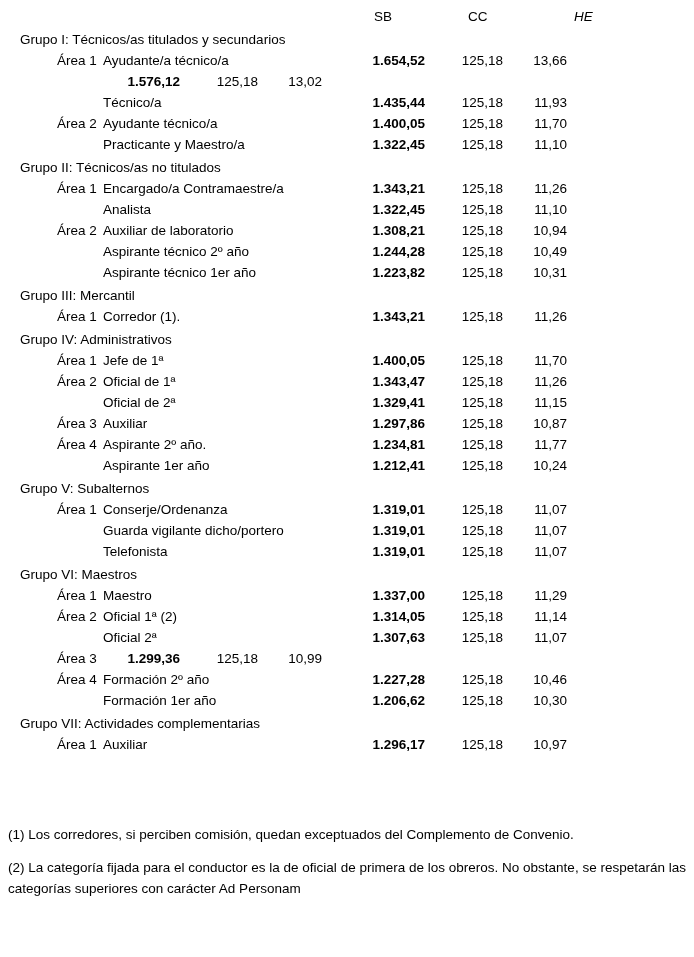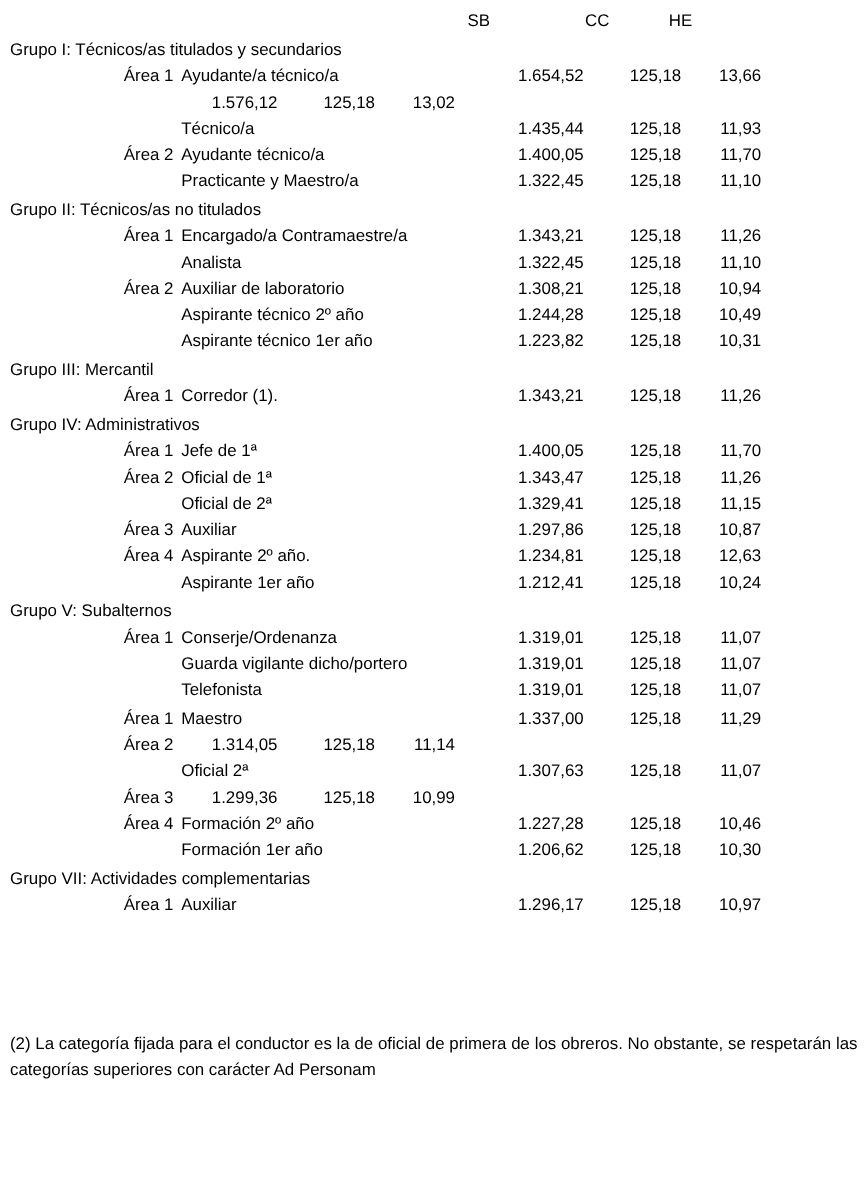--- a/index.html
+++ b/index.html
@@ -29,47 +29,46 @@
   }
   .colh {
     position: absolute;
     top: 6px;
     height: 21px;
     line-height: 21px;
     white-space: nowrap;
   }
   .colh.sb { left: 374px; }
   .colh.cc { left: 468px; }
-  .colh.he { left: 535px; }
+  .colh.he { left: 574px; font-style: italic; }
   
   .group { margin-top: 2px; }
   .group-title {
     height: 21px;
     line-height: 21px;
-    padding-left: 8px;
+    padding-left: 20px;
     white-space: nowrap;
   }
   .row {
     display: flex;
     height: 21px;
     line-height: 21px;
-    padding-left: 42px;
   }
   .cell { white-space: nowrap; overflow: visible; }
   .cell.area {
     margin-left: 57px;
     width: 46px;
     flex: 0 0 46px;
   }
   .cell.category {
     width: 245px;
     flex: 0 0 245px;
   }
   .cell.num { text-align: right; }
-  .cell.sb-val { width: 77px; flex: 0 0 77px; }
+  .cell.sb-val { width: 77px; flex: 0 0 77px; font-weight: bold; }
   .cell.cc-val { width: 78px; flex: 0 0 78px; }
   .cell.he-val { width: 64px; flex: 0 0 64px; }
   
   .footnotes {
     position: absolute;
     top: 824px;
     left: 8px;
     width: 678px;
   }
   .footnotes p {
@@ -203,21 +202,21 @@
           <span class="cell category">Auxiliar</span>
           <span class="cell num sb-val">1.297,86</span>
           <span class="cell num cc-val">125,18</span>
           <span class="cell num he-val">10,87</span>
         </div>
         <div class="row">
           <span class="cell area">Área 4</span>
           <span class="cell category">Aspirante 2º año.</span>
           <span class="cell num sb-val">1.234,81</span>
           <span class="cell num cc-val">125,18</span>
-          <span class="cell num he-val">12,63</span>
+          <span class="cell num he-val">11,77</span>
         </div>
         <div class="row">
           <span class="cell area"></span>
           <span class="cell category">Aspirante 1er año</span>
           <span class="cell num sb-val">1.212,41</span>
           <span class="cell num cc-val">125,18</span>
           <span class="cell num he-val">10,24</span>
         </div>
       </div>
       <div class="group">
@@ -238,29 +237,31 @@
         </div>
         <div class="row">
           <span class="cell area"></span>
           <span class="cell category">Telefonista</span>
           <span class="cell num sb-val">1.319,01</span>
           <span class="cell num cc-val">125,18</span>
           <span class="cell num he-val">11,07</span>
         </div>
       </div>
       <div class="group">
+        <div class="group-title">Grupo VI: Maestros</div>
         <div class="row">
           <span class="cell area">Área 1</span>
           <span class="cell category">Maestro</span>
           <span class="cell num sb-val">1.337,00</span>
           <span class="cell num cc-val">125,18</span>
           <span class="cell num he-val">11,29</span>
         </div>
         <div class="row">
           <span class="cell area">Área 2</span>
+          <span class="cell category">Oficial 1ª (2)</span>
           <span class="cell num sb-val">1.314,05</span>
           <span class="cell num cc-val">125,18</span>
           <span class="cell num he-val">11,14</span>
         </div>
         <div class="row">
           <span class="cell area"></span>
           <span class="cell category">Oficial 2ª</span>
           <span class="cell num sb-val">1.307,63</span>
           <span class="cell num cc-val">125,18</span>
           <span class="cell num he-val">11,07</span>
@@ -292,16 +293,17 @@
           <span class="cell area">Área 1</span>
           <span class="cell category">Auxiliar</span>
           <span class="cell num sb-val">1.296,17</span>
           <span class="cell num cc-val">125,18</span>
           <span class="cell num he-val">10,97</span>
         </div>
       </div>
     </div>
 
   <div id="footnotes" class="footnotes">
+      <p class="footnote">(1) Los corredores, si perciben comisión, quedan exceptuados del Complemento de Convenio.</p>
       <p class="footnote">(2) La categoría fijada para el conductor es la de oficial de primera de los obreros. No obstante, se respetarán las categorías superiores con carácter Ad Personam</p>
     </div>
 
 </div>
 
 </body></html>

